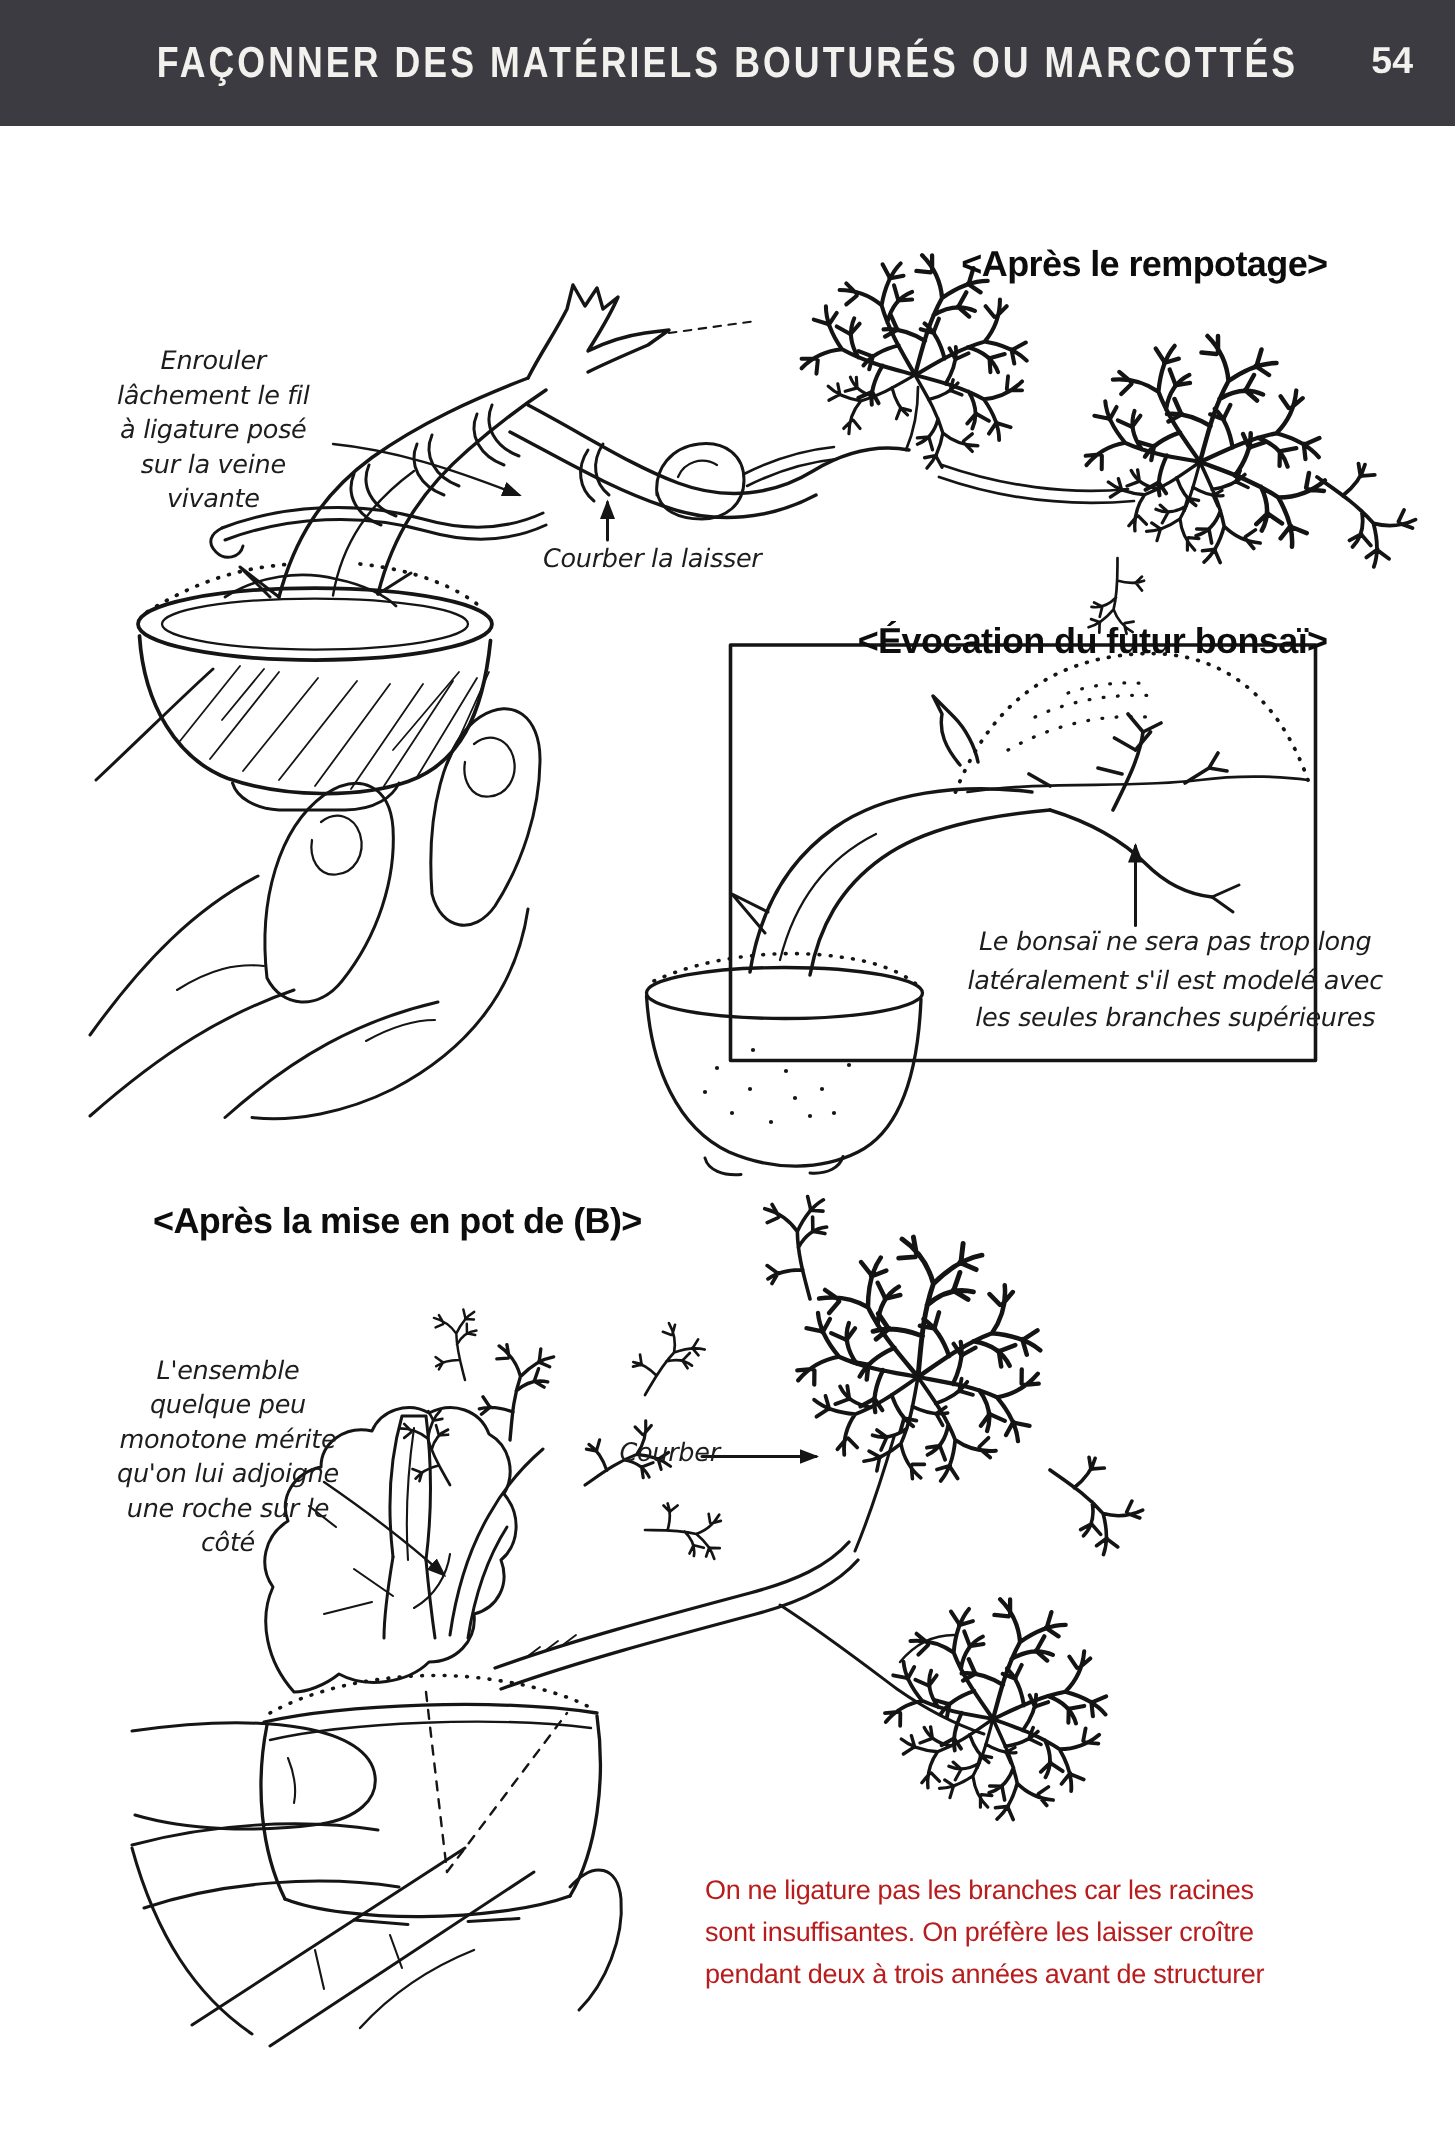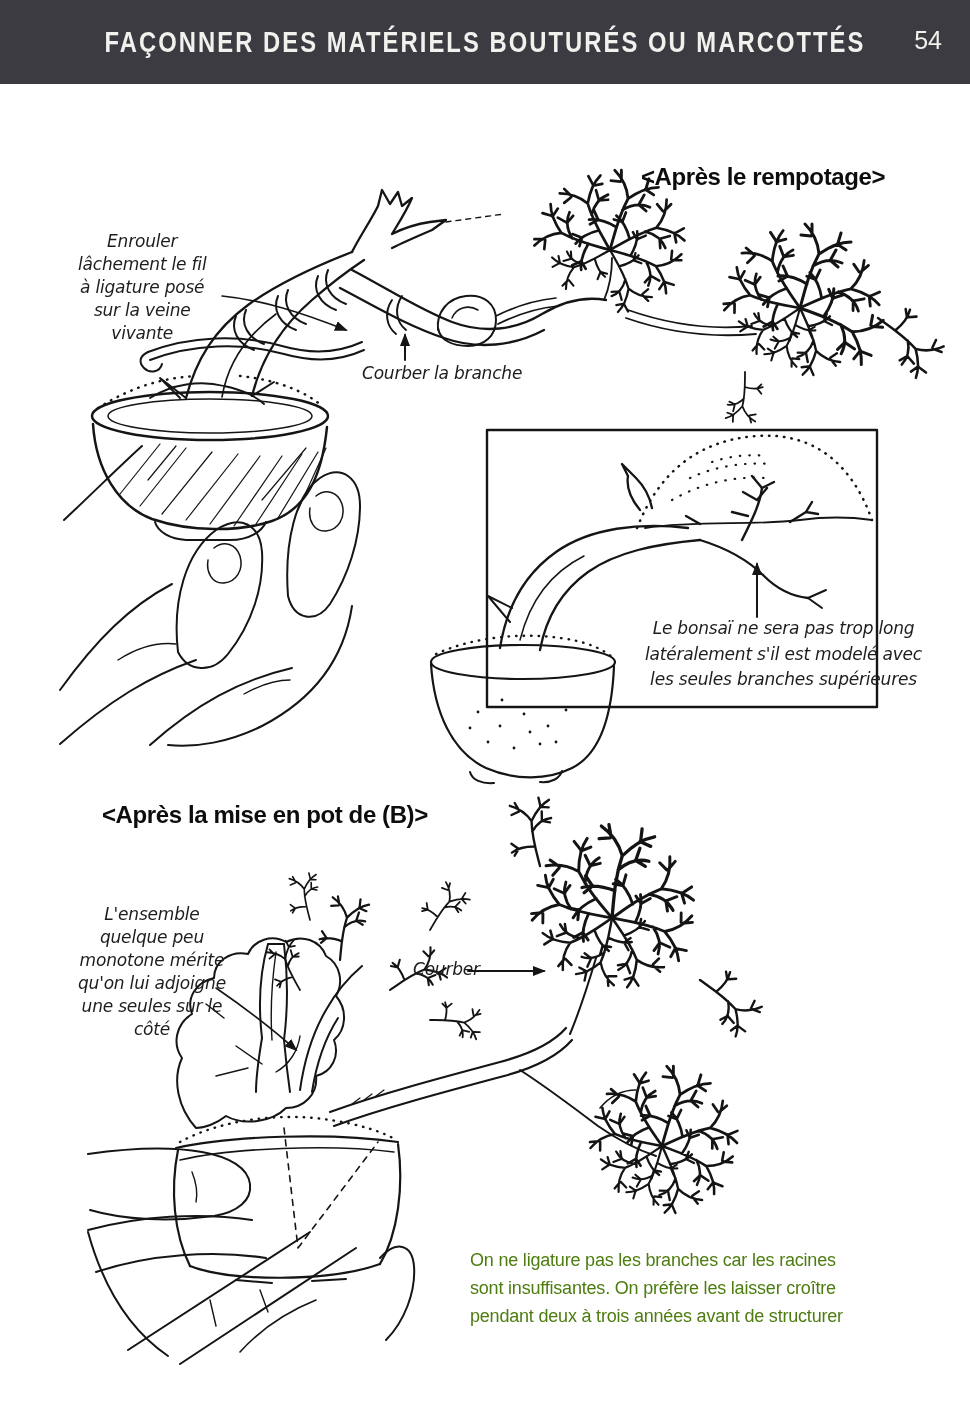--- a/index.html
+++ b/index.html
@@ -13,38 +13,38 @@
     position:absolute;left:0;top:0;width:970px;height:84px;
     background:#3b3b41;display:flex;align-items:center;justify-content:center;
   }
   .topbar .title{
     color:#f3f1ed;font-weight:bold;font-size:29px;letter-spacing:2.5px;
     transform:scaleX(.82);transform-origin:50% 50%;white-space:nowrap;
     font-family:"Liberation Sans",sans-serif;
   }
   .topbar .pagenum{
     position:absolute;right:28px;top:50%;transform:translateY(-54%);
-    color:#f3f1ed;font-size:25px;font-weight:normal;
+    color:#f3f1ed;font-size:25px;font-weight:bold;
   }
   
   .h{
     position:absolute;font-weight:bold;font-size:24px;letter-spacing:-0.4px;
     color:#0d0d0d;white-space:pre;
   }
   .h.r{right:85px;}
   
   .ann{
     position:absolute;font-family:"DejaVu Sans",sans-serif;font-style:italic;
     font-size:17px;line-height:23px;letter-spacing:-0.2px;color:#1d1d1d;white-space:pre;text-align:center;
   }
   .ann.caption{line-height:25.5px;}
   
   .note{
     position:absolute;font-family:"Liberation Sans",sans-serif;
-    font-size:18px;line-height:28px;color:#4d7c0f;white-space:pre;letter-spacing:-0.2px;
+    font-size:18px;line-height:28px;color:#b91c1c;white-space:pre;letter-spacing:-0.2px;
   }
   .art{position:absolute;left:0;top:0;}
 </style>
 </head>
 <body>
 
 <div class="page">
 
   <header class="topbar">
     <span class="title">FAÇONNER DES MATÉRIELS BOUTURÉS OU MARCOTTÉS</span>
@@ -292,34 +292,35 @@
   </svg>
 
   <h2 class="h r" style="top:143px;">&lt;Après le rempotage&gt;</h2>
 
   <div class="ann" style="left:78px;top:230px;">Enrouler
 lâchement le fil
 à ligature posé
 sur la veine
 vivante</div>
 
-  <div class="ann" style="left:362px;top:362px;">Courber la branche</div>
-
+  <div class="ann" style="left:362px;top:362px;">Courber la laisser</div>
+
+  <h2 class="h r" style="top:394px;">&lt;Évocation du futur bonsaï&gt;</h2>
 
   <div class="ann caption" style="left:645px;top:616px;">Le bonsaï ne sera pas trop long
 latéralement s'il est modelé avec
 les seules branches supérieures</div>
 
   <h2 class="h" style="left:78px;top:781px;margin-left:24px;">&lt;Après la mise en pot de (B)&gt;</h2>
 
   <div class="ann" style="left:78px;top:903px;">L'ensemble
 quelque peu
 monotone mérite
 qu'on lui adjoigne
-une seules sur le
+une roche sur le
 côté</div>
 
   <div class="ann" style="left:413px;top:958px;">Courber</div>
 
   <p class="note" style="left:470px;top:1228px;">On ne ligature pas les branches car les racines
 sont insuffisantes. On préfère les laisser croître
 pendant deux à trois années avant de structurer</p>
 
 </div>
 

